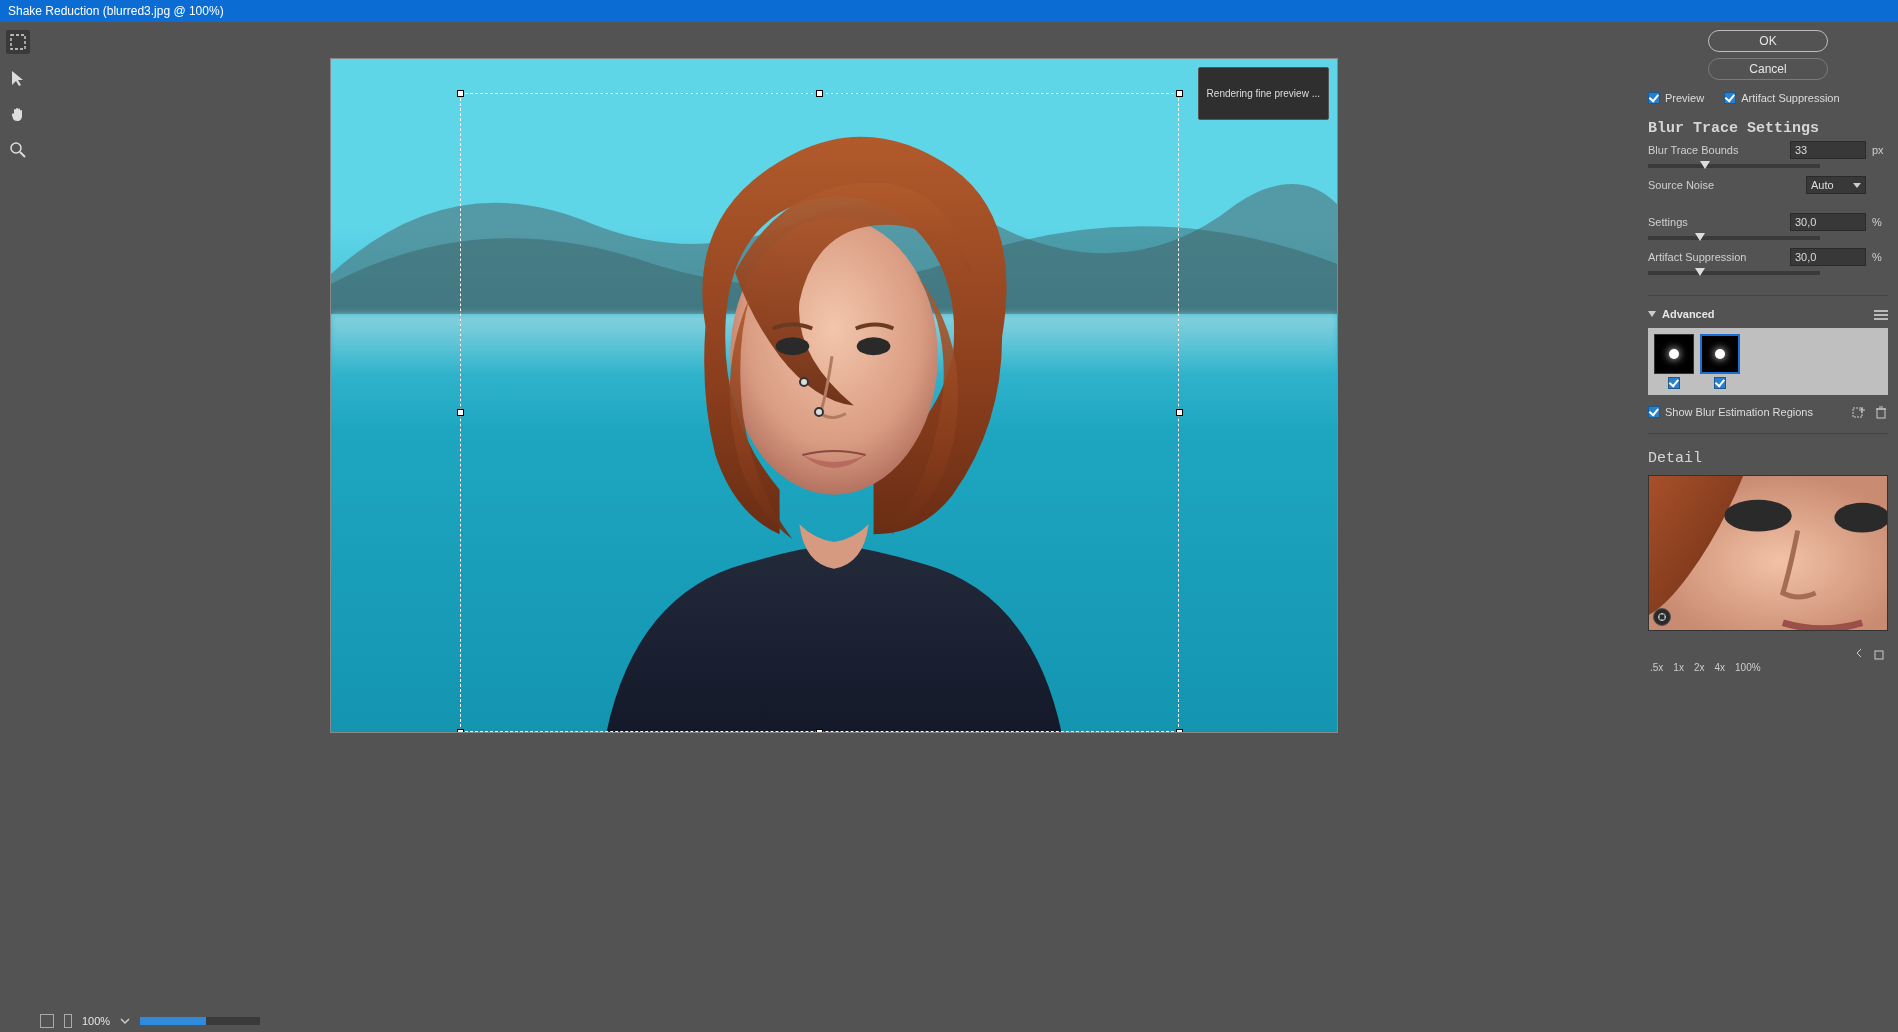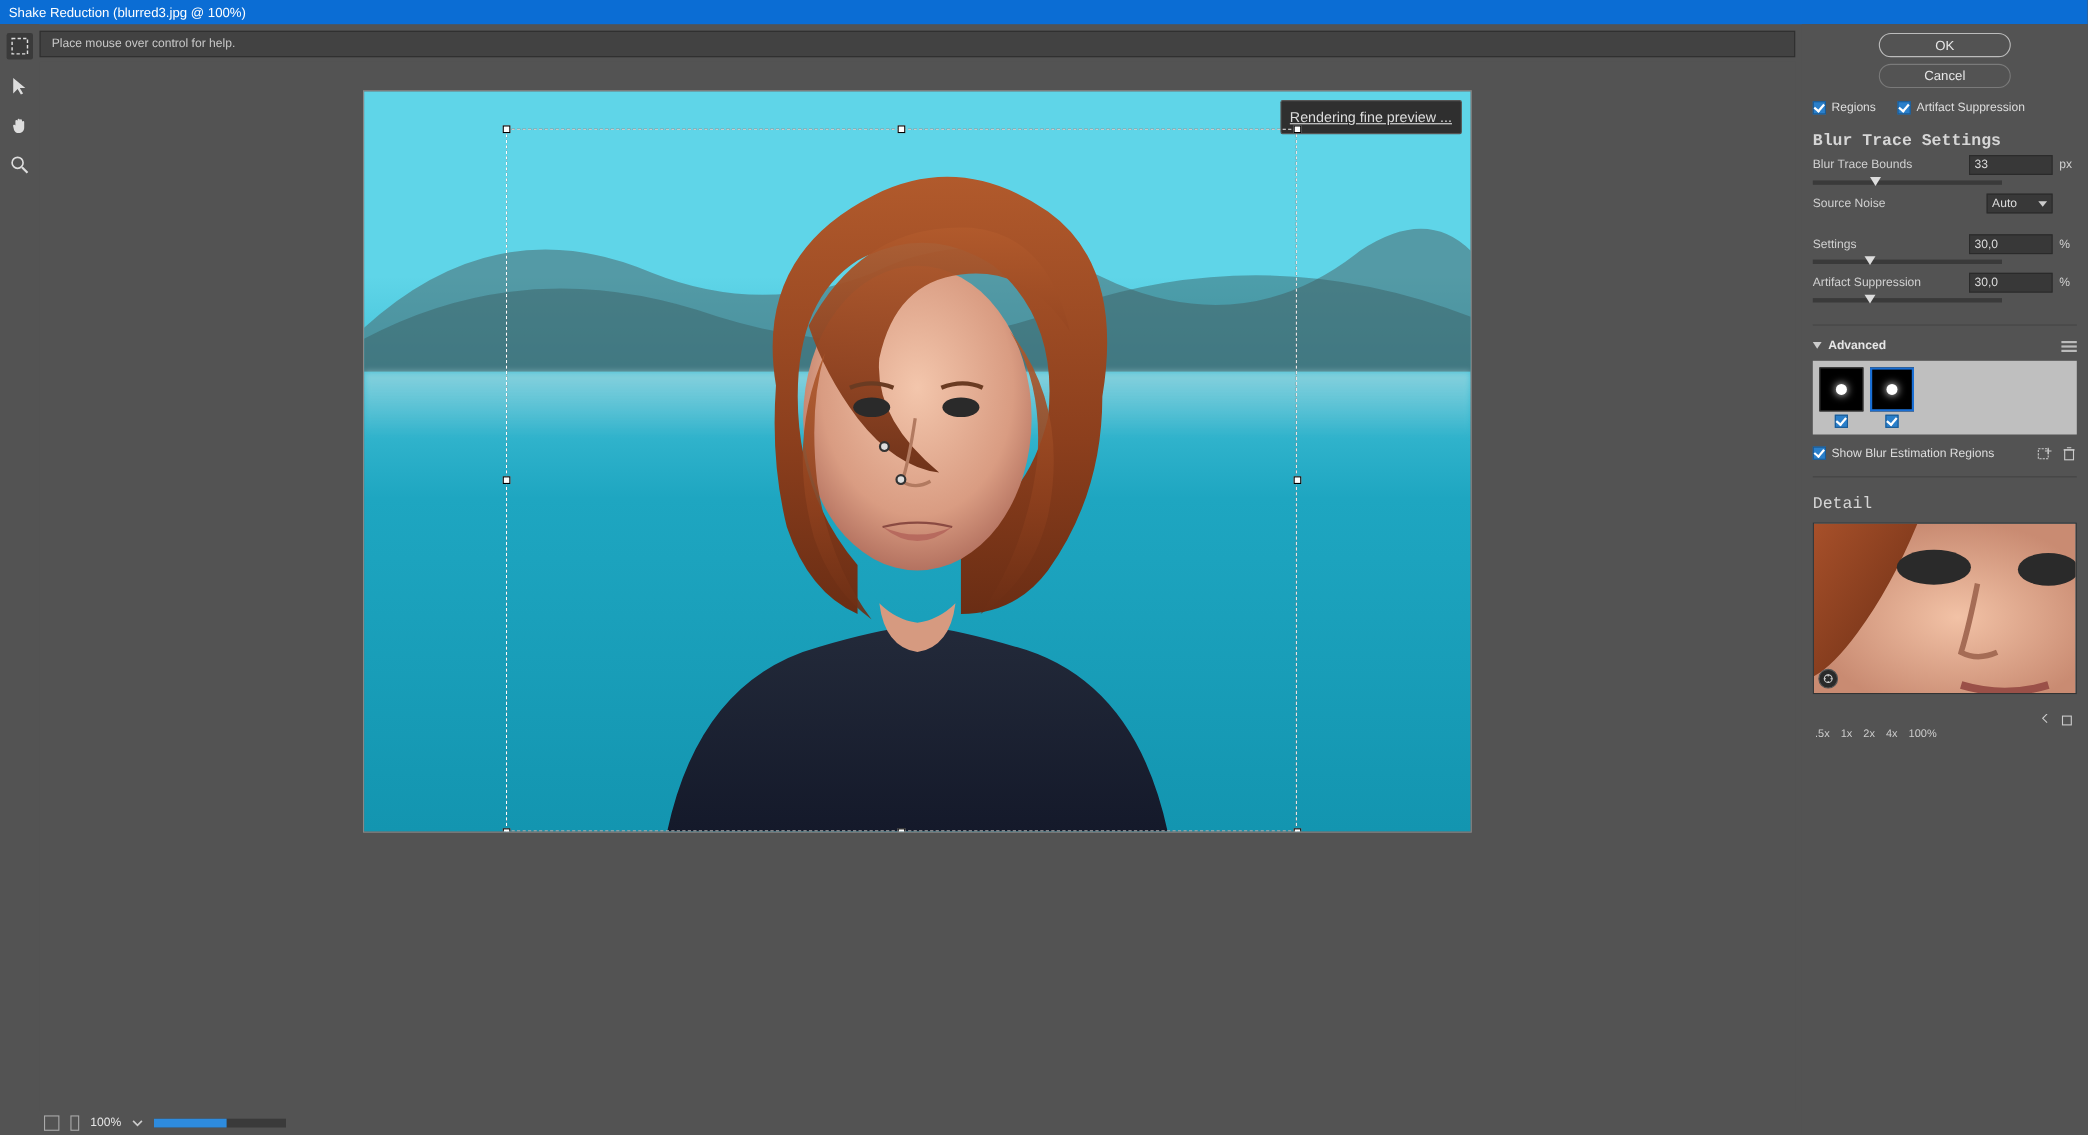--- a/index.html
+++ b/index.html
@@ -22,21 +22,21 @@
   .mount svg { width: 100%; height: 100%; }
   .water-band { position: absolute; left:0; right:0; top: 255px; height: 60px; background: linear-gradient(180deg, rgba(180,220,225,0.6), rgba(20,144,170,0.0)); filter: blur(3px); }
   .figure { position: absolute; left: 240px; right: 240px; top: 40px; bottom: 0; }
   .figure svg { width: 100%; height: 100%; }
 
   .marquee { position: absolute; border: 1px dashed #000; background: transparent; }
   .marquee::before { content:""; position:absolute; inset:-1px; border:1px dashed #fff; }
   .handle { position: absolute; width: 7px; height: 7px; background: #fff; border: 1px solid #000; }
   .point-pin { position:absolute; width:10px; height:10px; border:2px solid #333; border-radius:50%; background:#ddd; }
 
-  .render-badge { position: absolute; top: 8px; right: 8px; background: #2f2f2f; border: 1px solid #555; padding: 7px 8px; color: #ddd; font-size: 13px; border-radius: 2px; text-decoration: underline; }
+  .render-badge { position: absolute; top: 8px; right: 8px; background: #2f2f2f; border: 1px solid #555; padding: 20px 8px; color: #ddd; font-size: 10px; border-radius: 2px; }
 
   .bottombar { height: 22px; display: flex; align-items: center; gap: 10px; padding: 0 4px; }
   .doc-icon { width: 14px; height: 14px; border: 1px solid #aaa; display:inline-block; }
   .progress-track { width: 120px; height: 8px; background: #3a3a3a; position: relative; }
   .progress-fill { position:absolute; left:0; top:0; bottom:0; background: #2e8bdd; }
 
   .right-panel { width: 260px; background: #535353; padding: 6px 10px 0 10px; display: flex; flex-direction: column; gap: 8px; }
   .button-stack { display:flex; flex-direction:column; gap:6px; align-items:center; margin-top: 2px;}
   .pill-btn { width: 120px; height: 22px; border-radius: 11px; border: 1px solid #7a7a7a; background: #535353; color: #e6e6e6; font-size: 12px; display:flex; align-items:center; justify-content:center; cursor:pointer; }
   .pill-btn.primary { border-color: #bcbcbc; }
@@ -111,23 +111,20 @@
     </div>
     <div class="tool-btn">
       <svg class="icon-svg" width="18" height="18">
         <circle cx="7" cy="7" r="5" fill="none" stroke="#ddd" stroke-width="1.5"></circle>
         <line x1="11" y1="11" x2="16" y2="16" stroke="#ddd" stroke-width="2"></line>
       </svg>
     </div>
   </div>
 
   <div class="center">
-    <div class="hintbar">
-      <span>Place mouse over control for help.</span>
-    </div>
 
     <div class="canvas-area">
       <div class="canvas-frame">
         <div class="mount">
           <svg viewBox="0 0 1000 200" preserveAspectRatio="none">
             <path d="M0 160 Q 120 50 260 110 Q 360 150 460 110 Q 560 60 680 120 Q 800 170 900 90 Q 960 50 1000 90 L1000 200 L0 200 Z" fill="#4a6a6f" opacity="0.55"></path>
             <path d="M0 170 Q 150 90 320 150 Q 480 200 640 140 Q 820 80 1000 150 L1000 200 L0 200 Z" fill="#3a5a60" opacity="0.45"></path>
           </svg>
         </div>
         <div class="water-band"></div>
@@ -215,21 +212,21 @@
           <span>OK</span>
         </div>
       <div class="pill-btn">
           <span>Cancel</span>
         </div>
     </div>
 
     <div class="check-row">
       <div class="chk">
         <span class="chkbox checked"></span>
-        <span>Regions</span>
+        <span>Preview</span>
       </div>
       <div class="chk">
         <span class="chkbox checked"></span>
         <span>Artifact Suppression</span>
       </div>
     </div>
 
     <div>
       <div class="section-title">Blur Trace Settings</div>
 

